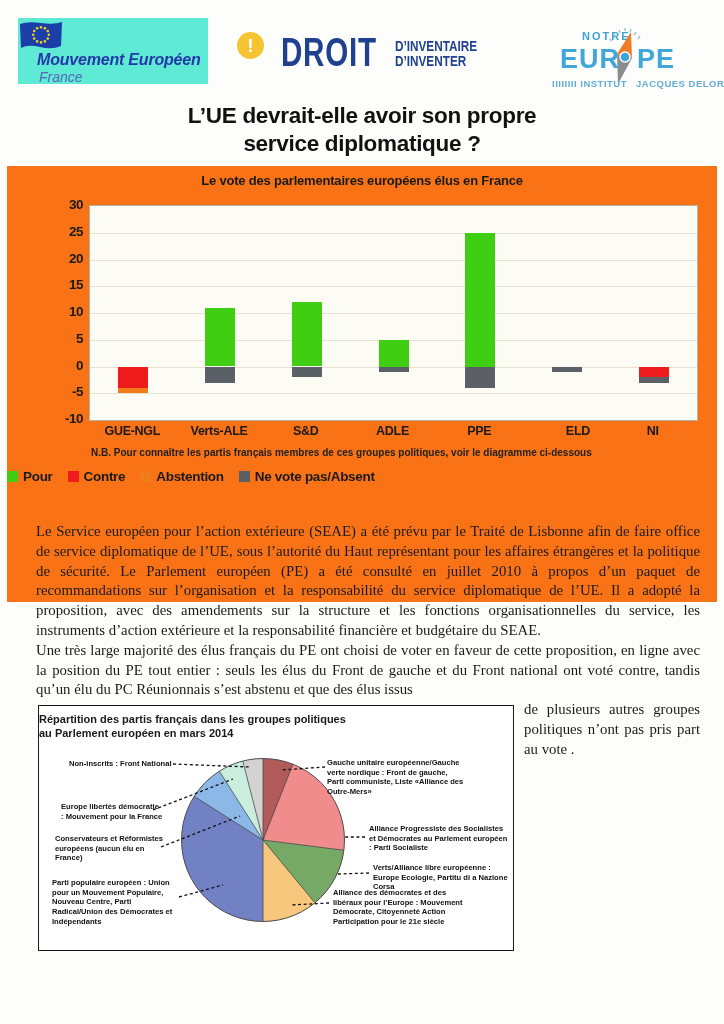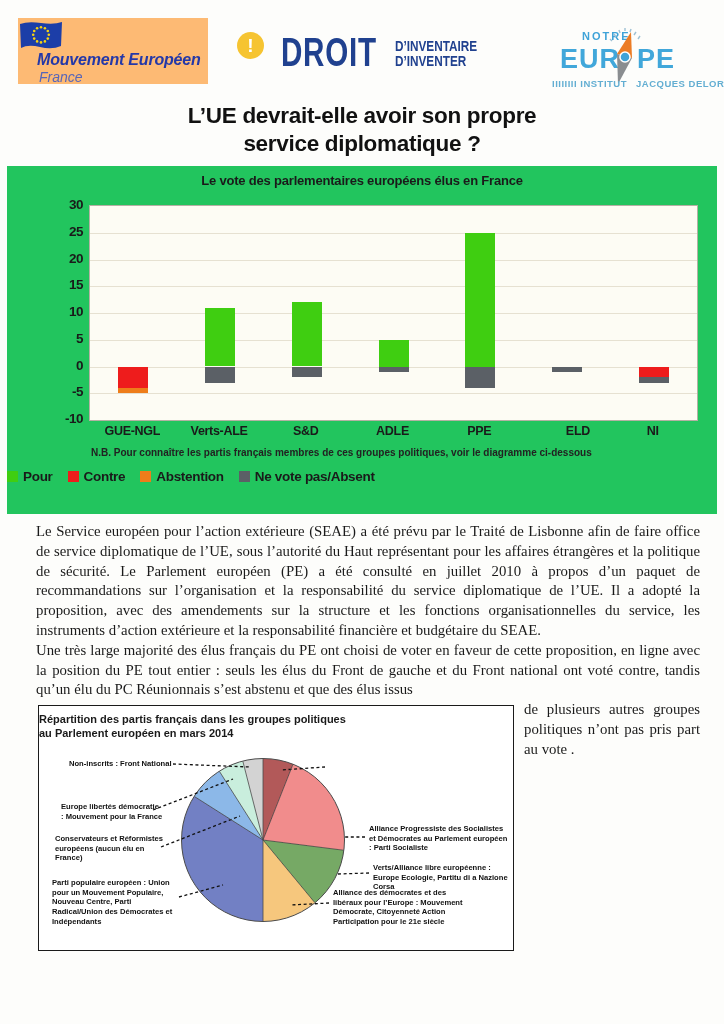--- a/index.html
+++ b/index.html
@@ -1,20 +1,20 @@
 <!DOCTYPE html>
 <html><head>
 <meta charset="utf-8">
 <style>
   html,body{margin:0;padding:0;}
   body{width:724px;height:1024px;background:#fdfdfb;font-family:"Liberation Sans",sans-serif;color:#1a1a1a;}
   .page{position:relative;width:724px;height:1024px;overflow:hidden;}
 
   
-  .logo-left{position:absolute;left:18px;top:18px;width:190px;height:66px;background:#fdba74;}
+  .logo-left{position:absolute;left:18px;top:18px;width:190px;height:66px;background:#5eead4;}
   .logo-left .flag{position:absolute;left:0;top:2px;}
   .logo-left .l1{position:absolute;left:19px;top:33px;font-size:16px;font-weight:bold;font-style:italic;color:#2438a8;white-space:nowrap;letter-spacing:-0.2px;}
   .logo-left .l2{position:absolute;left:21px;top:51px;font-size:14px;font-style:italic;color:#5866b8;}
 
   .logo-center{position:absolute;left:237px;top:30px;height:56px;}
   .bang-circle{position:absolute;left:0;top:2px;width:27px;height:27px;border-radius:50%;background:#f6c431;color:#fff;font-weight:bold;font-size:19px;text-align:center;line-height:27px;}
   .droit{position:absolute;left:44px;top:0;font-size:40px;font-weight:bold;color:#20418f;transform:scaleX(.74);transform-origin:left top;letter-spacing:1px;line-height:44px;}
   .droit-tags{position:absolute;left:158px;top:9px;font-size:14px;font-weight:bold;color:#20418f;line-height:15px;transform:scaleX(.84);transform-origin:left top;letter-spacing:0;}
 
   .logo-right{position:absolute;left:552px;top:14px;width:162px;height:84px;}
@@ -22,21 +22,21 @@
   .ne-europe{position:absolute;left:8px;top:30px;font-size:27px;font-weight:bold;color:#41a7da;letter-spacing:1px;}
   .ne-europe .gap{display:inline-block;width:17px;}
   .ne-bottom{position:absolute;left:0px;top:64px;font-size:9.5px;font-weight:bold;color:#63aed2;letter-spacing:.5px;white-space:nowrap;}
   .ne-bottom .gap{display:inline-block;width:9px;}
   .ne-needle{position:absolute;left:52px;top:12px;}
 
   
   .main-title{position:absolute;left:0;top:102px;width:724px;text-align:center;font-size:22.5px;font-weight:bold;line-height:28px;letter-spacing:-0.3px;white-space:pre-line;color:#111;}
 
   
-  .chart-panel{position:absolute;left:7px;top:166px;width:710px;height:348px;background:#22c55e;}
+  .chart-panel{position:absolute;left:7px;top:166px;width:710px;height:436px;background:#f97316;}
   .chart-title{position:absolute;left:0;top:7px;width:100%;text-align:center;font-size:13px;font-weight:bold;letter-spacing:-0.2px;}
   .bar-plot{position:absolute;left:82px;top:39px;width:607px;height:214px;background:#fdfcf4;border:1px solid #b5b1a4;}
   .gridline{position:absolute;left:0;right:0;height:1px;background:#e6e1d1;}
   .bar{position:absolute;}
   .y-axis{position:absolute;left:34px;top:39px;width:42px;height:214px;}
   .ytick{position:absolute;right:0;transform:translateY(-52%);font-size:13.5px;font-weight:bold;letter-spacing:-0.5px;}
   .x-axis{position:absolute;left:82px;top:258px;width:607px;height:18px;text-align:right;}
   .xlabel{position:absolute;transform:translateX(-50%);font-size:12.5px;font-weight:bold;letter-spacing:-0.3px;white-space:nowrap;}
   .chart-note{position:absolute;left:84px;top:281px;font-size:10px;font-weight:bold;color:#222;}
   .legend{position:absolute;left:0;top:303px;width:100%;display:flex;gap:15px;align-items:center;}
@@ -208,20 +208,21 @@
         </g>
       <line x1="224" y1="134" x2="224.0" y2="53.0" stroke="#4a4a4a" stroke-width="0.8"></line>
           <line x1="224" y1="134" x2="253.8" y2="58.7" stroke="#4a4a4a" stroke-width="0.8"></line>
           <line x1="224" y1="134" x2="304.4" y2="144.2" stroke="#4a4a4a" stroke-width="0.8"></line>
           <line x1="224" y1="134" x2="275.6" y2="196.4" stroke="#4a4a4a" stroke-width="0.8"></line>
           <line x1="224" y1="134" x2="224.0" y2="215.0" stroke="#4a4a4a" stroke-width="0.8"></line>
           <line x1="224" y1="134" x2="155.6" y2="90.6" stroke="#4a4a4a" stroke-width="0.8"></line>
           <line x1="224" y1="134" x2="180.6" y2="65.6" stroke="#4a4a4a" stroke-width="0.8"></line>
           <line x1="224" y1="134" x2="203.9" y2="55.5" stroke="#4a4a4a" stroke-width="0.8"></line>
         </svg>
+      <div class="pie-label pl-gue">Gauche unitaire européenne/Gauche verte nordique : Front de gauche, Parti communiste, Liste «Alliance des Outre-Mers»</div>
       <div class="pie-label pl-sd">Alliance Progressiste des Socialistes et Démocrates au Parlement européen : Parti Socialiste</div>
       <div class="pie-label pl-verts">Verts/Alliance libre européenne : Europe Ecologie, Partitu di a Nazione Corsa</div>
       <div class="pie-label pl-adle">Alliance des démocrates et des libéraux pour l’Europe : Mouvement Démocrate, Citoyenneté Action Participation pour le 21e siècle</div>
       <div class="pie-label pl-ppe">Parti populaire européen : Union pour un Mouvement Populaire, Nouveau Centre, Parti Radical/Union des Démocrates et Indépendants</div>
       <div class="pie-label pl-ecr">Conservateurs et Réformistes européens (aucun élu en France)</div>
       <div class="pie-label pl-eld">Europe libertés démocratie : Mouvement pour la France</div>
       <div class="pie-label pl-ni">Non-inscrits : Front National</div>
     </div>
 
     <p>de plusieurs autres groupes politiques n’ont pas pris part au vote .</p>

